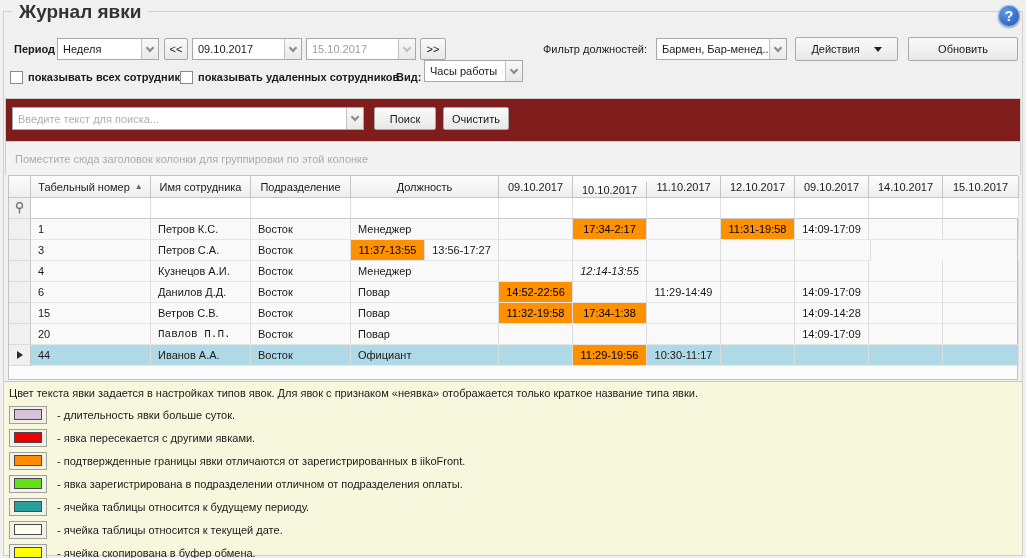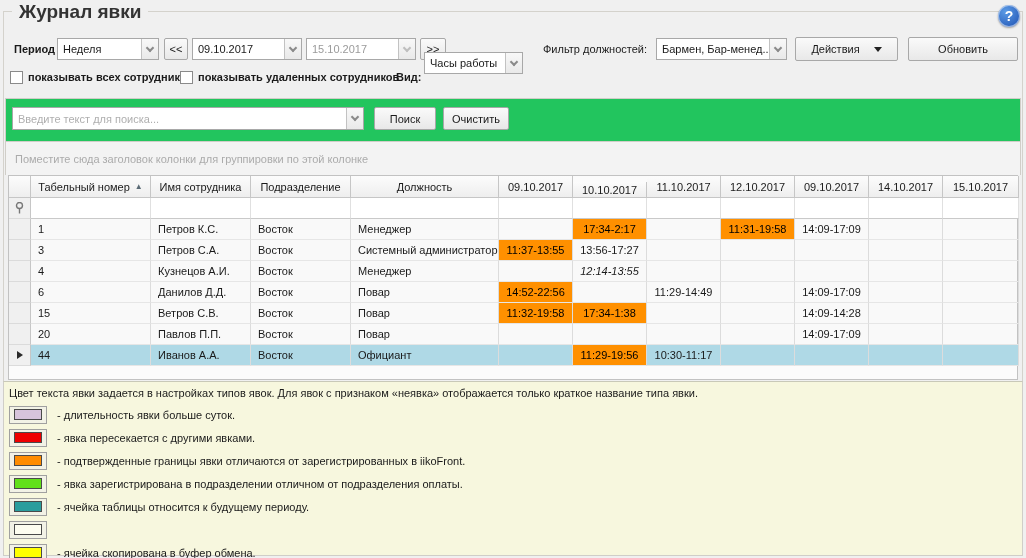--- a/index.html
+++ b/index.html
@@ -34,21 +34,21 @@
   .btn { position:absolute; height:22px; background:linear-gradient(#FAFAFA,#E8E8E8);
     border:1px solid #A8A8A8; border-radius:2px; text-align:center;
     display:flex; align-items:center; justify-content:center; cursor:default; }
   .btn.tall { height:24px; }
   .tri-down { width:0; height:0; border-left:4px solid transparent; border-right:4px solid transparent;
     border-top:5px solid #222; margin-left:14px; }
 
   .cb { position:absolute; width:13px; height:13px; background:#fff; border:1px solid #8A8A8A; top:71px; }
 
   .search-panel { position:absolute; top:98px; left:5px; width:1016px; height:56px;
-    background:#22c55e; border:1px solid #D0CEC8; }
+    background:#7f1d1d; border:1px solid #D0CEC8; }
   .search-box { position:absolute; left:6px; top:8px; width:352px; height:23px;
     background:#fff; border:1px solid #A8A8A8; display:flex; }
   .search-box input { flex:1; border:none; outline:none; padding:0 5px;
     font-family:"Liberation Sans", sans-serif; font-size:11px; color:#1a1a1a; background:transparent; }
   .search-box input::placeholder { color:#AFAFAF; }
   .search-box .dd { width:17px; border-left:1px solid #C2C2C2;
     background:linear-gradient(#F8F8F8,#E9E9E9); display:flex; align-items:center; justify-content:center; }
 
   .group-panel { position:absolute; top:141px; left:5px; width:1016px; height:34px;
     background:#F3F3F3; border:1px solid #D0CEC8; border-bottom:none;
@@ -125,21 +125,21 @@
   <span>Действия</span>
   <span class="tri-down"></span>
 </div>
 <div class="btn tall" style="left:908px; top:37px; width:110px;">Обновить</div>
 
 <span class="cb" style="left:10px;"></span>
 <span class="lbl b" style="left:28px; top:66px;">показывать всех сотрудников</span>
 <span class="cb" style="left:180px;"></span>
 <span class="lbl b" style="left:198px; top:66px;">показывать удаленных сотрудников</span>
 <span class="lbl b" style="left:396px; top:66px;">Вид:</span>
-<div class="combo" style="left:424px; top:52px; width:99px;">
+<div class="combo" style="left:424px; top:60px; width:99px;">
   <span class="val">Часы работы</span>
   <span class="dd">
       <span class="chv"></span>
     </span>
 </div>
 
 <div class="search-panel">
   <div class="search-box">
     <input type="text" placeholder="Введите текст для поиска..." style="">
     <span class="dd">
@@ -221,21 +221,20 @@
       <div class="gc dcell time hl" style="width: 74px; background: rgb(255, 144, 0);">11:31-19:58</div>
       <div class="gc dcell time" style="width: 74px;">14:09-17:09</div>
       <div class="gc dcell time" style="width: 74px;"></div>
       <div class="gc dcell time" style="width: 76px;"></div>
     </div>
     <div class="grow data">
       <div class="gc rowhdr" style="width: 22px;"></div>
       <div class="gc dcell txt" style="width: 120px;">3</div>
       <div class="gc dcell txt" style="width: 100px;">Петров С.А.</div>
       <div class="gc dcell txt" style="width: 100px;">Восток</div>
-      <div class="gc dcell txt" style="width: 148px;">Системный администратор</div>
       <div class="gc dcell time hl" style="width: 74px; background: rgb(255, 144, 0);">11:37-13:55</div>
       <div class="gc dcell time" style="width: 74px;">13:56-17:27</div>
       <div class="gc dcell time" style="width: 74px;"></div>
       <div class="gc dcell time" style="width: 74px;"></div>
       <div class="gc dcell time" style="width: 74px;"></div>
       <div class="gc dcell time" style="width: 74px;"></div>
       <div class="gc dcell time" style="width: 76px;"></div>
     </div>
     <div class="grow data">
       <div class="gc rowhdr" style="width: 22px;"></div>
@@ -275,21 +274,21 @@
       <div class="gc dcell time hl" style="width: 74px; background: rgb(255, 144, 0);">17:34-1:38</div>
       <div class="gc dcell time" style="width: 74px;"></div>
       <div class="gc dcell time" style="width: 74px;"></div>
       <div class="gc dcell time" style="width: 74px;">14:09-14:28</div>
       <div class="gc dcell time" style="width: 74px;"></div>
       <div class="gc dcell time" style="width: 76px;"></div>
     </div>
     <div class="grow data">
       <div class="gc rowhdr" style="width: 22px;"></div>
       <div class="gc dcell txt" style="width: 120px;">20</div>
-      <div class="gc dcell txt" style="width: 100px;">Павлов П.П.</div>
+      <div class="gc dcell txt" style="width: 100px; font-family: Liberation Mono, monospace;">Павлов П.П.</div>
       <div class="gc dcell txt" style="width: 100px;">Восток</div>
       <div class="gc dcell txt" style="width: 148px;">Повар</div>
       <div class="gc dcell time" style="width: 74px;"></div>
       <div class="gc dcell time" style="width: 74px;"></div>
       <div class="gc dcell time" style="width: 74px;"></div>
       <div class="gc dcell time" style="width: 74px;"></div>
       <div class="gc dcell time" style="width: 74px;">14:09-17:09</div>
       <div class="gc dcell time" style="width: 74px;"></div>
       <div class="gc dcell time" style="width: 76px;"></div>
     </div>
@@ -341,20 +340,21 @@
       <div class="litem">
         <span class="sw">
           <span class="swi" style="background: rgb(42, 157, 157);"></span>
         </span>
         <span class="txt">- ячейка таблицы относится к будущему периоду.</span>
       </div>
       <div class="litem">
         <span class="sw">
           <span class="swi" style="background: rgb(253, 253, 240);"></span>
         </span>
+        <span class="txt">- ячейка таблицы относится к текущей дате.</span>
       </div>
       <div class="litem">
         <span class="sw">
           <span class="swi" style="background: rgb(255, 255, 0);"></span>
         </span>
         <span class="txt">- ячейка скопирована в буфер обмена.</span>
       </div>
     </div>
 </div>
 

